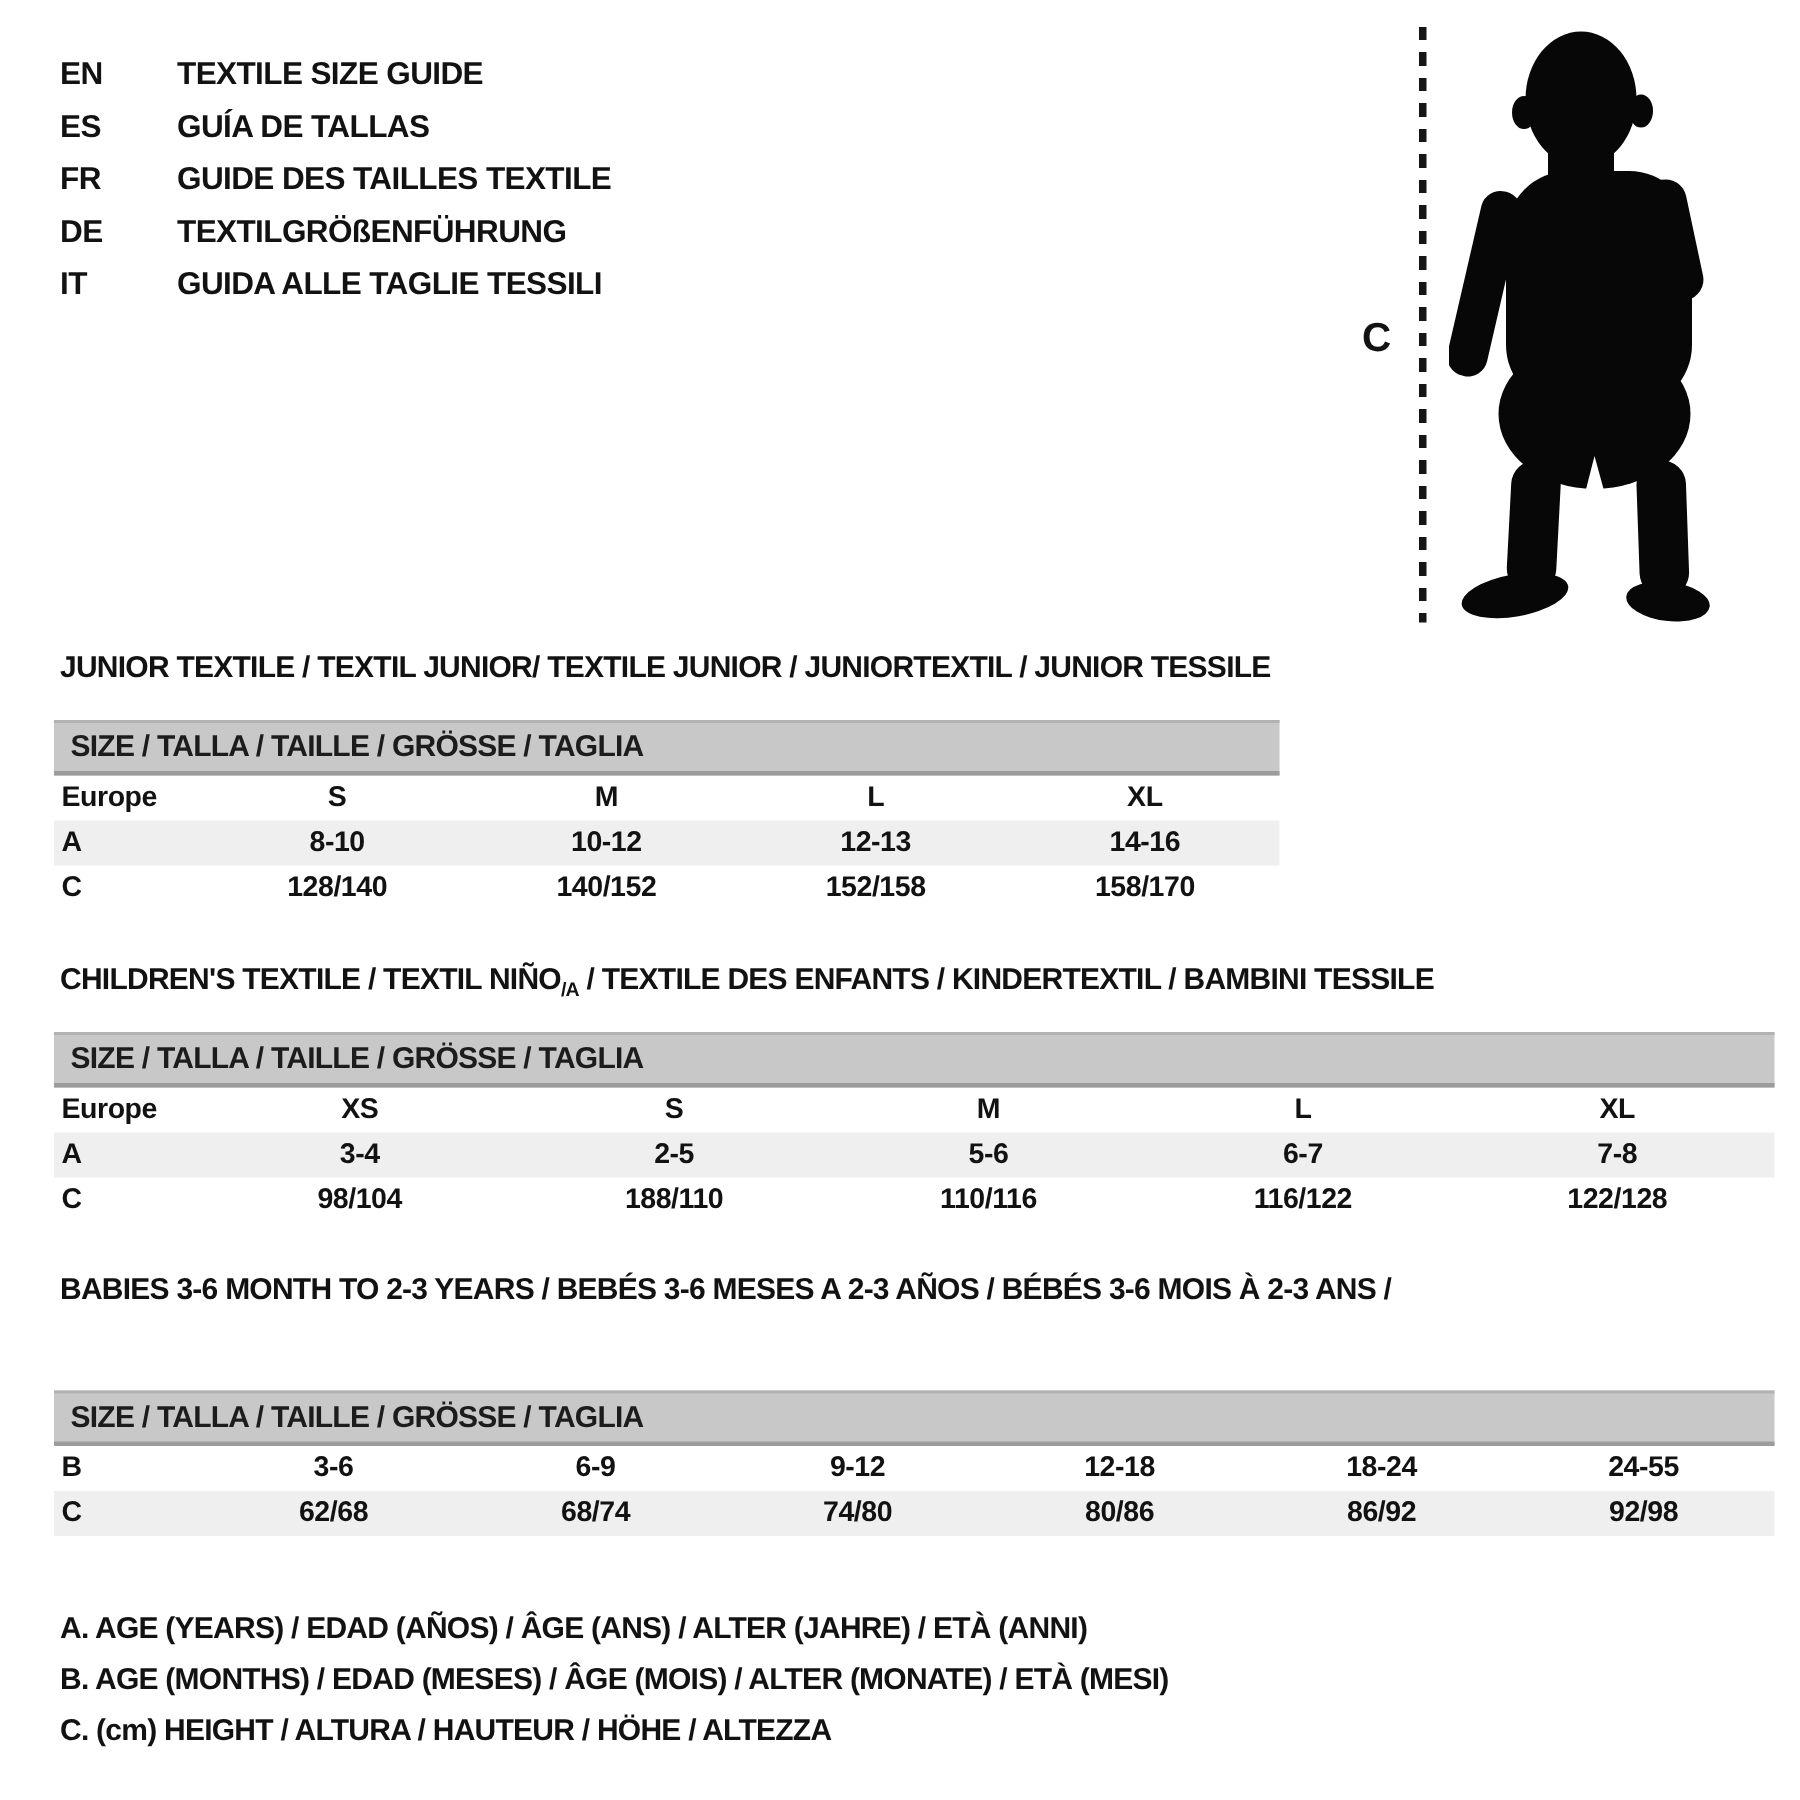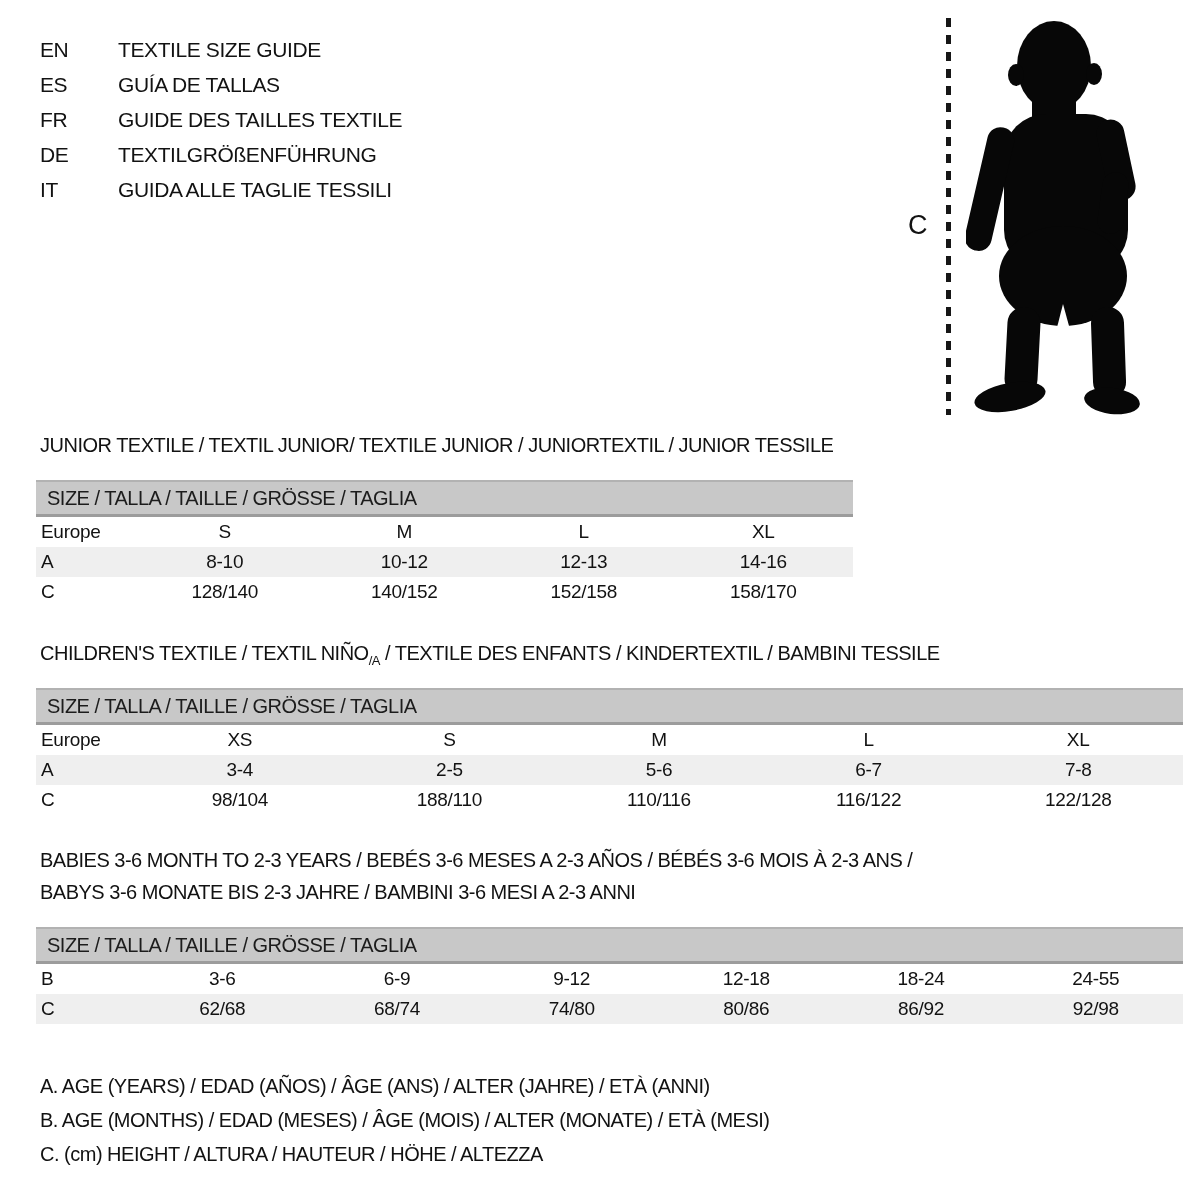--- a/index.html
+++ b/index.html
@@ -1,18 +1,18 @@
 <!DOCTYPE html>
 <html><head>
 <meta charset="utf-8">
 <style>
   html,body{margin:0;padding:0;background:#fff;}
   .page{
     position:relative; width:1200px; height:1200px; background:#ffffff;
-    font-family:"Liberation Sans", sans-serif; font-weight:normal; color:#121212;
+    font-family:"Liberation Sans", sans-serif; font-weight:bold; color:#121212;
     overflow:hidden;
   }
   
   .lang-row{position:absolute; left:40px; height:24px; font-size:21px; letter-spacing:-0.4px; display:flex;}
   .lang-code{width:78px; display:inline-block;}
   .lang-label{display:inline-block;}
   
   .dash-line{
     position:absolute; left:946px; top:18px; width:5px; height:397px;
     background:repeating-linear-gradient(to bottom,#161616 0px,#161616 9px,transparent 9px,transparent 17px);
@@ -136,21 +136,20 @@
       <span class="tlabel">C</span>
       <span class="tcell">98/104</span>
       <span class="tcell">188/110</span>
       <span class="tcell">110/116</span>
       <span class="tcell">116/122</span>
       <span class="tcell">122/128</span>
     </div>
   </div>
 
   <div class="sec-title" style="top:849px">BABIES 3-6 MONTH TO 2-3 YEARS / BEBÉS 3-6 MESES A 2-3 AÑOS / BÉBÉS 3-6 MOIS À 2-3 ANS /</div>
-  <div class="sec-title" style="top:881px">BABYS 3-6 MONATE BIS 2-3 JAHRE / BAMBINI 3-6 MESI A 2-3 ANNI</div>
   <div class="sizetable" style="top:927px; width:1147px">
     <div class="size-bar">SIZE / TALLA / TAILLE / GRÖSSE / TAGLIA</div>
     <div class="trow">
       <span class="tlabel">B</span>
       <span class="tcell">3-6</span>
       <span class="tcell">6-9</span>
       <span class="tcell">9-12</span>
       <span class="tcell">12-18</span>
       <span class="tcell">18-24</span>
       <span class="tcell">24-55</span>

